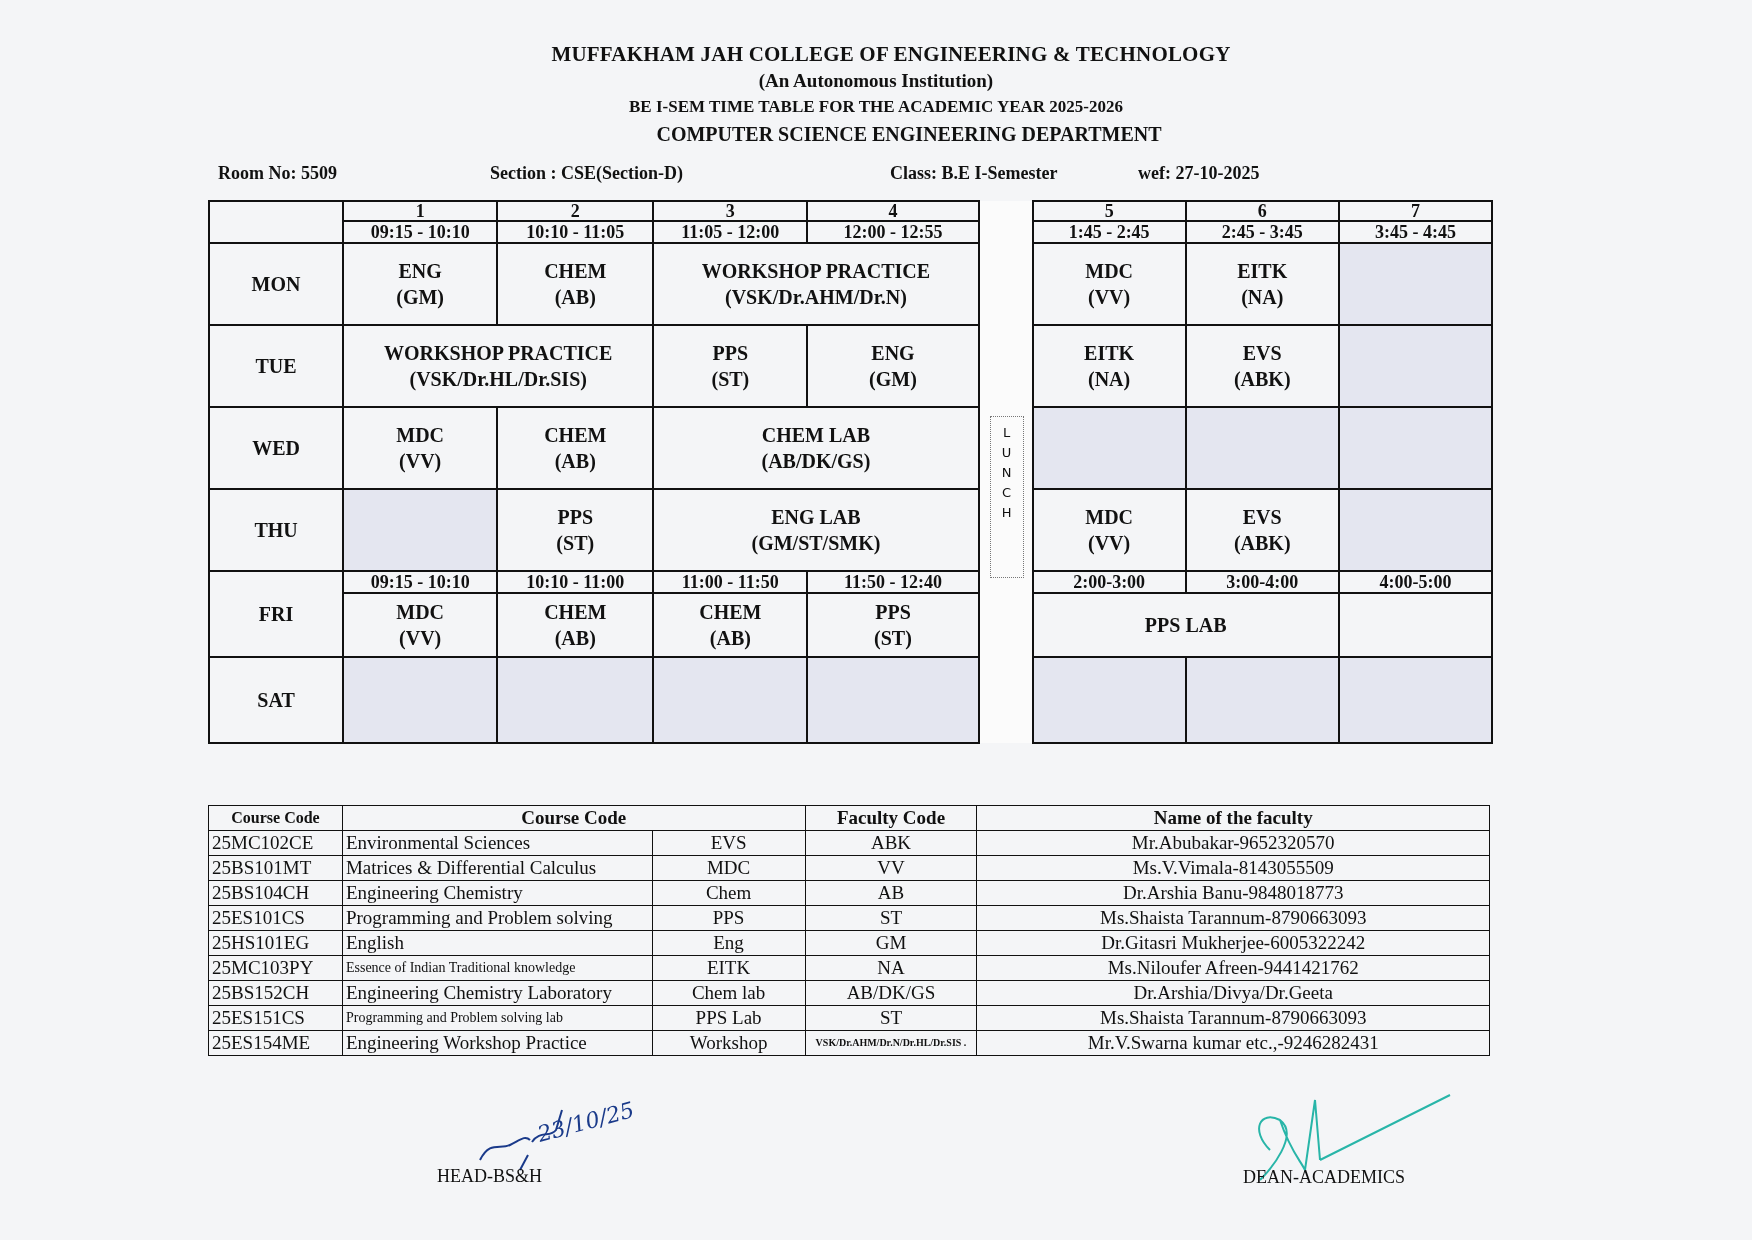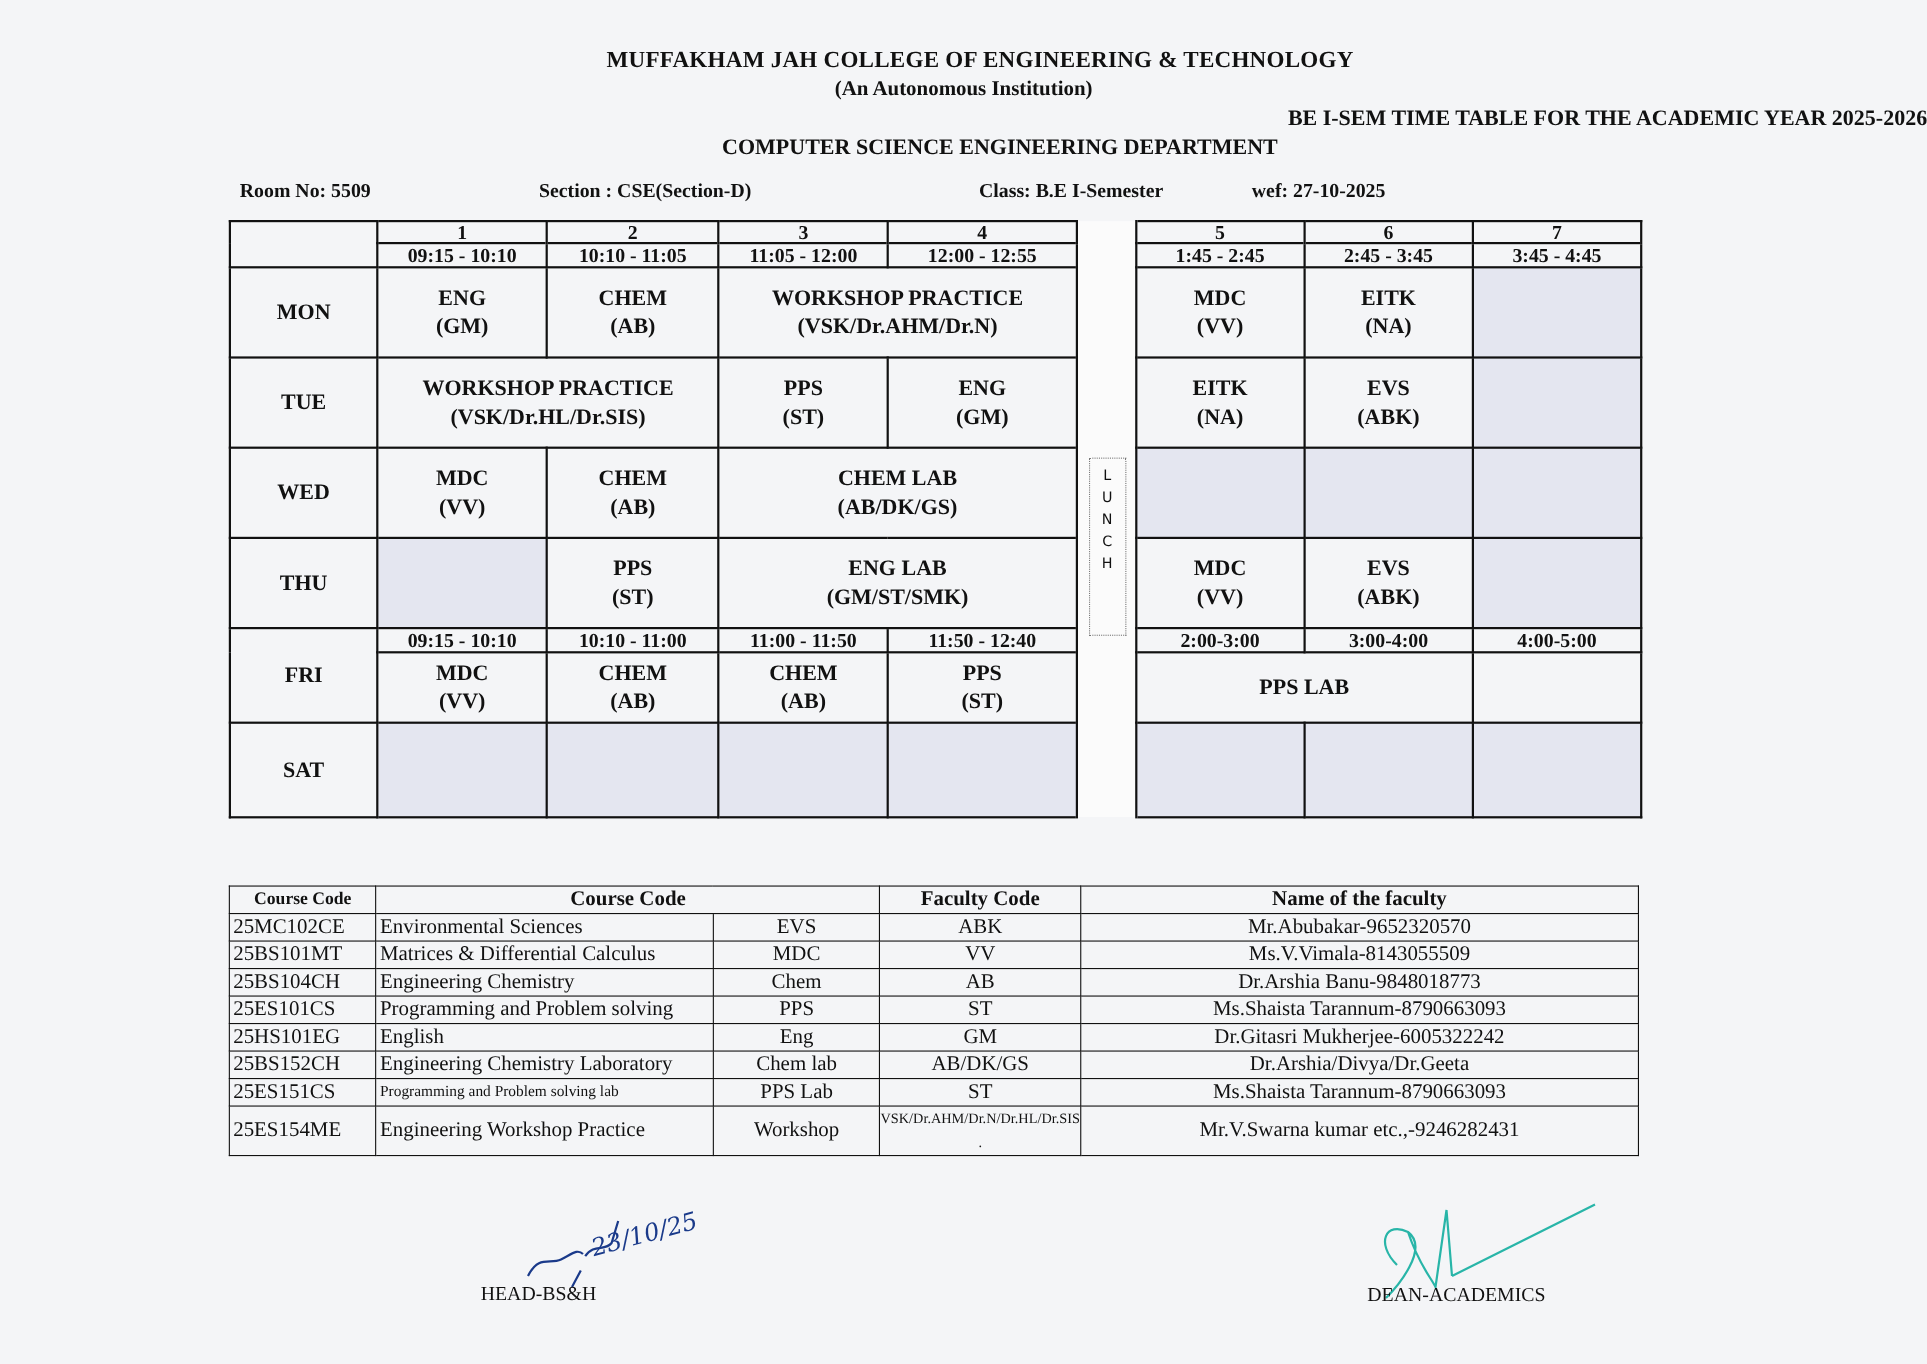--- a/index.html
+++ b/index.html
@@ -5,21 +5,21 @@
   html, body { margin: 0; padding: 0; }
   body {
     width: 1752px; height: 1240px; position: relative; overflow: hidden;
     background: #f4f5f7;
     font-family: "Liberation Serif", "DejaVu Serif", serif;
     color: #111;
   }
   .page-header { position: absolute; left: 0; width: 1752px; text-align: center; font-weight: bold; }
   .h1 { top: 42px; font-size: 21px; letter-spacing: 0.2px; padding-left: 15px; }
   .h2 { top: 70px; font-size: 19px; font-weight: bold; }
-  .h3 { top: 97px; font-size: 20px; text-align: right; }
+  .h3 { top: 97px; font-size: 17px; }
   .h4 { top: 123px; font-size: 20px; padding-left: 33px; }
   .meta { position: absolute; top: 163px; font-size: 18px; font-weight: bold; }
 
   table { border-collapse: collapse; position: absolute; }
   td { border: 2px solid #111; text-align: center; vertical-align: middle; padding: 0; font-weight: bold; }
 
   
   #tt { left: 208px; top: 200px; width: 1285px; }
   #tt td { font-size: 20px; line-height: 26px; }
   #tt td.num { font-size: 18px; line-height: 16px; height: 18px; border-bottom-width: 1px; }
@@ -37,21 +37,21 @@
   }
   .lunch-box span { display: block; }
 
   
   #ct { left: 208px; top: 805px; width: 1282px; }
   #ct td { font-weight: normal; font-size: 19px; line-height: 22px; height: 24px; border-width: 1.5px; }
   #ct tr.head td { font-weight: bold; font-size: 19px; }
   #ct td.l { text-align: left; padding-left: 3px; }
   #ct td.code { font-size: 19px; }
   #ct td.small { font-size: 14px; }
-  #ct td.tiny { font-size: 13px; }
+  #ct td.tiny { font-size: 10px; font-weight: bold; }
 
   .sign { position: absolute; font-size: 18px; font-weight: normal; }
   .signature { position: absolute; }
 </style>
 </head>
 <body>
 
 <div class="page-header h1">MUFFAKHAM JAH COLLEGE OF ENGINEERING &amp; TECHNOLOGY</div>
 <div class="page-header h2">(An Autonomous Institution)</div>
 <div class="page-header h3">BE I-SEM TIME TABLE FOR THE ACADEMIC YEAR 2025-2026</div>
@@ -288,20 +288,27 @@
         <td class="">Ms.Shaista Tarannum-8790663093</td>
       </tr>
       <tr>
         <td class="l code">25HS101EG</td>
         <td class="l">English</td>
         <td class="">Eng</td>
         <td class="">GM</td>
         <td class="">Dr.Gitasri Mukherjee-6005322242</td>
       </tr>
       <tr>
+        <td class="l code">25MC103PY</td>
+        <td class="l small">Essence of Indian Traditional knowledge</td>
+        <td class="">EITK</td>
+        <td class="">NA</td>
+        <td class="">Ms.Niloufer Afreen-9441421762</td>
+      </tr>
+      <tr>
         <td class="l code">25BS152CH</td>
         <td class="l">Engineering Chemistry Laboratory</td>
         <td class="">Chem lab</td>
         <td class="">AB/DK/GS</td>
         <td class="">Dr.Arshia/Divya/Dr.Geeta</td>
       </tr>
       <tr>
         <td class="l code">25ES151CS</td>
         <td class="l small">Programming and Problem solving lab</td>
         <td class="">PPS Lab</td>

